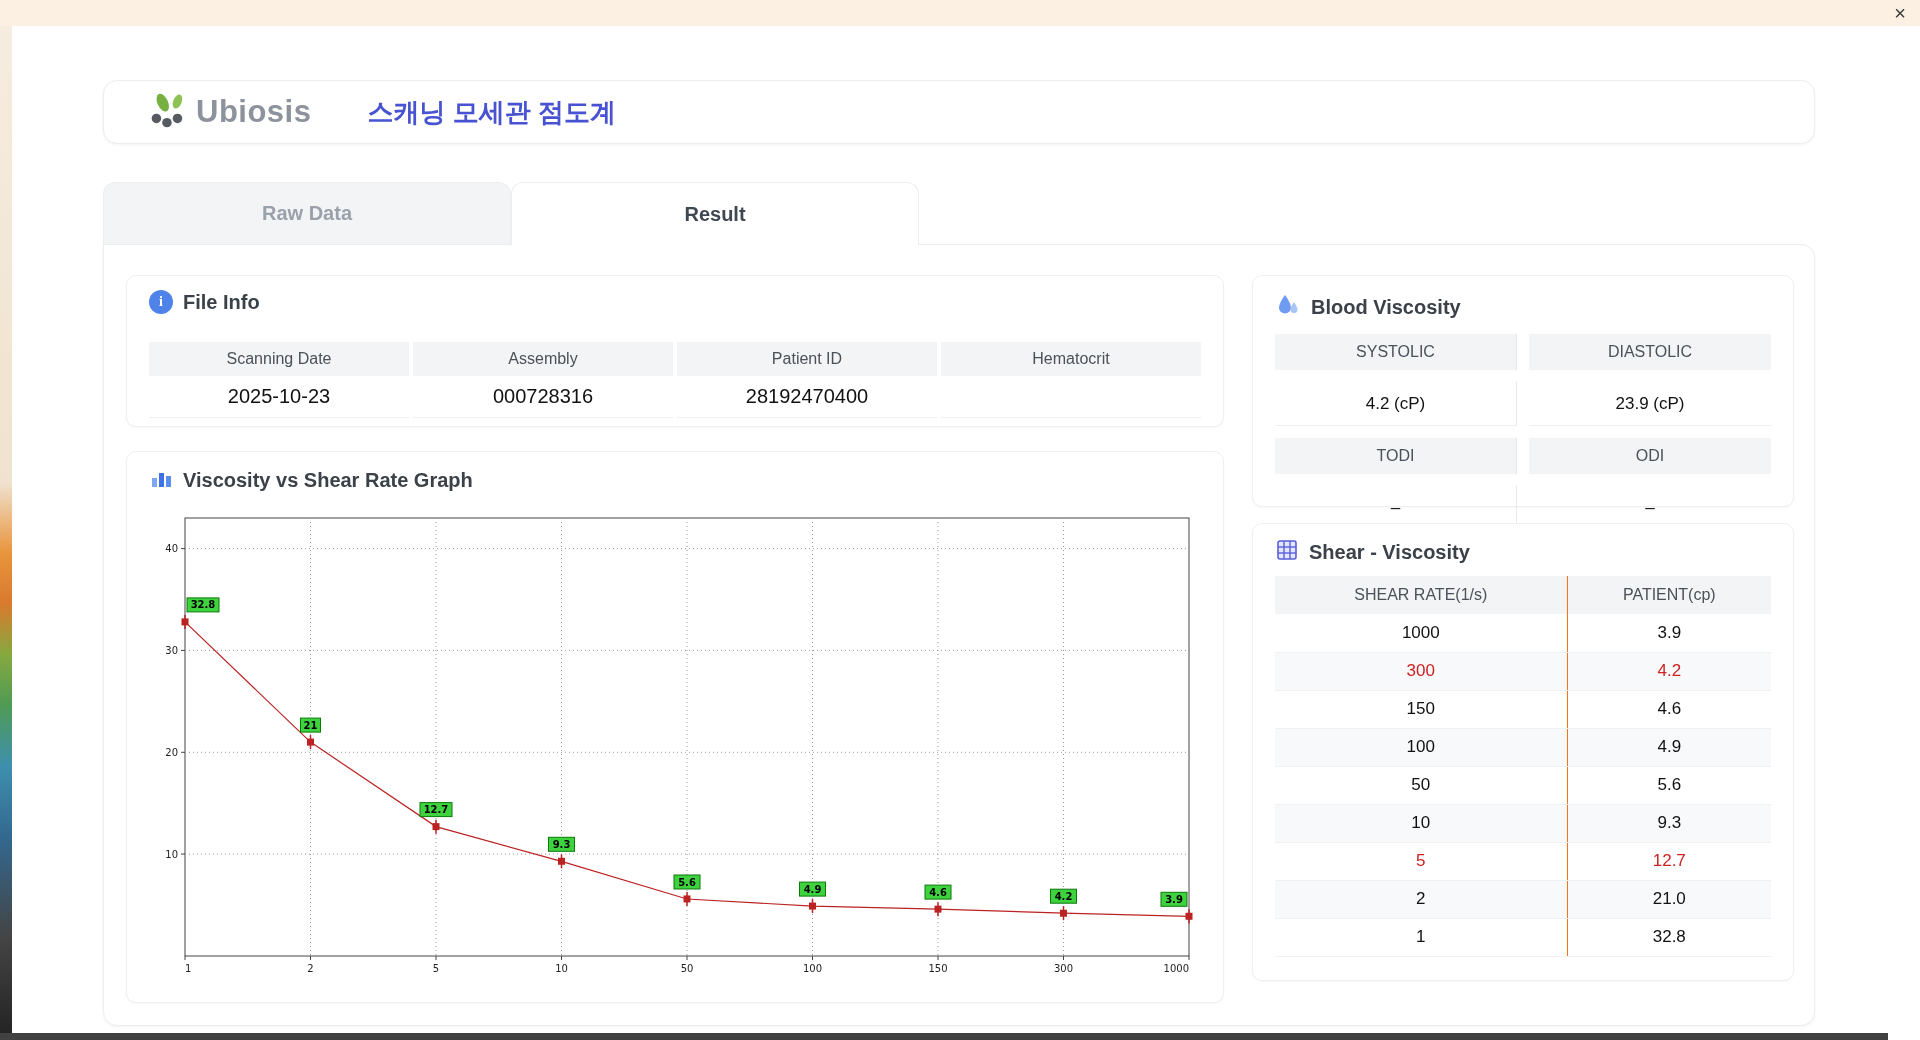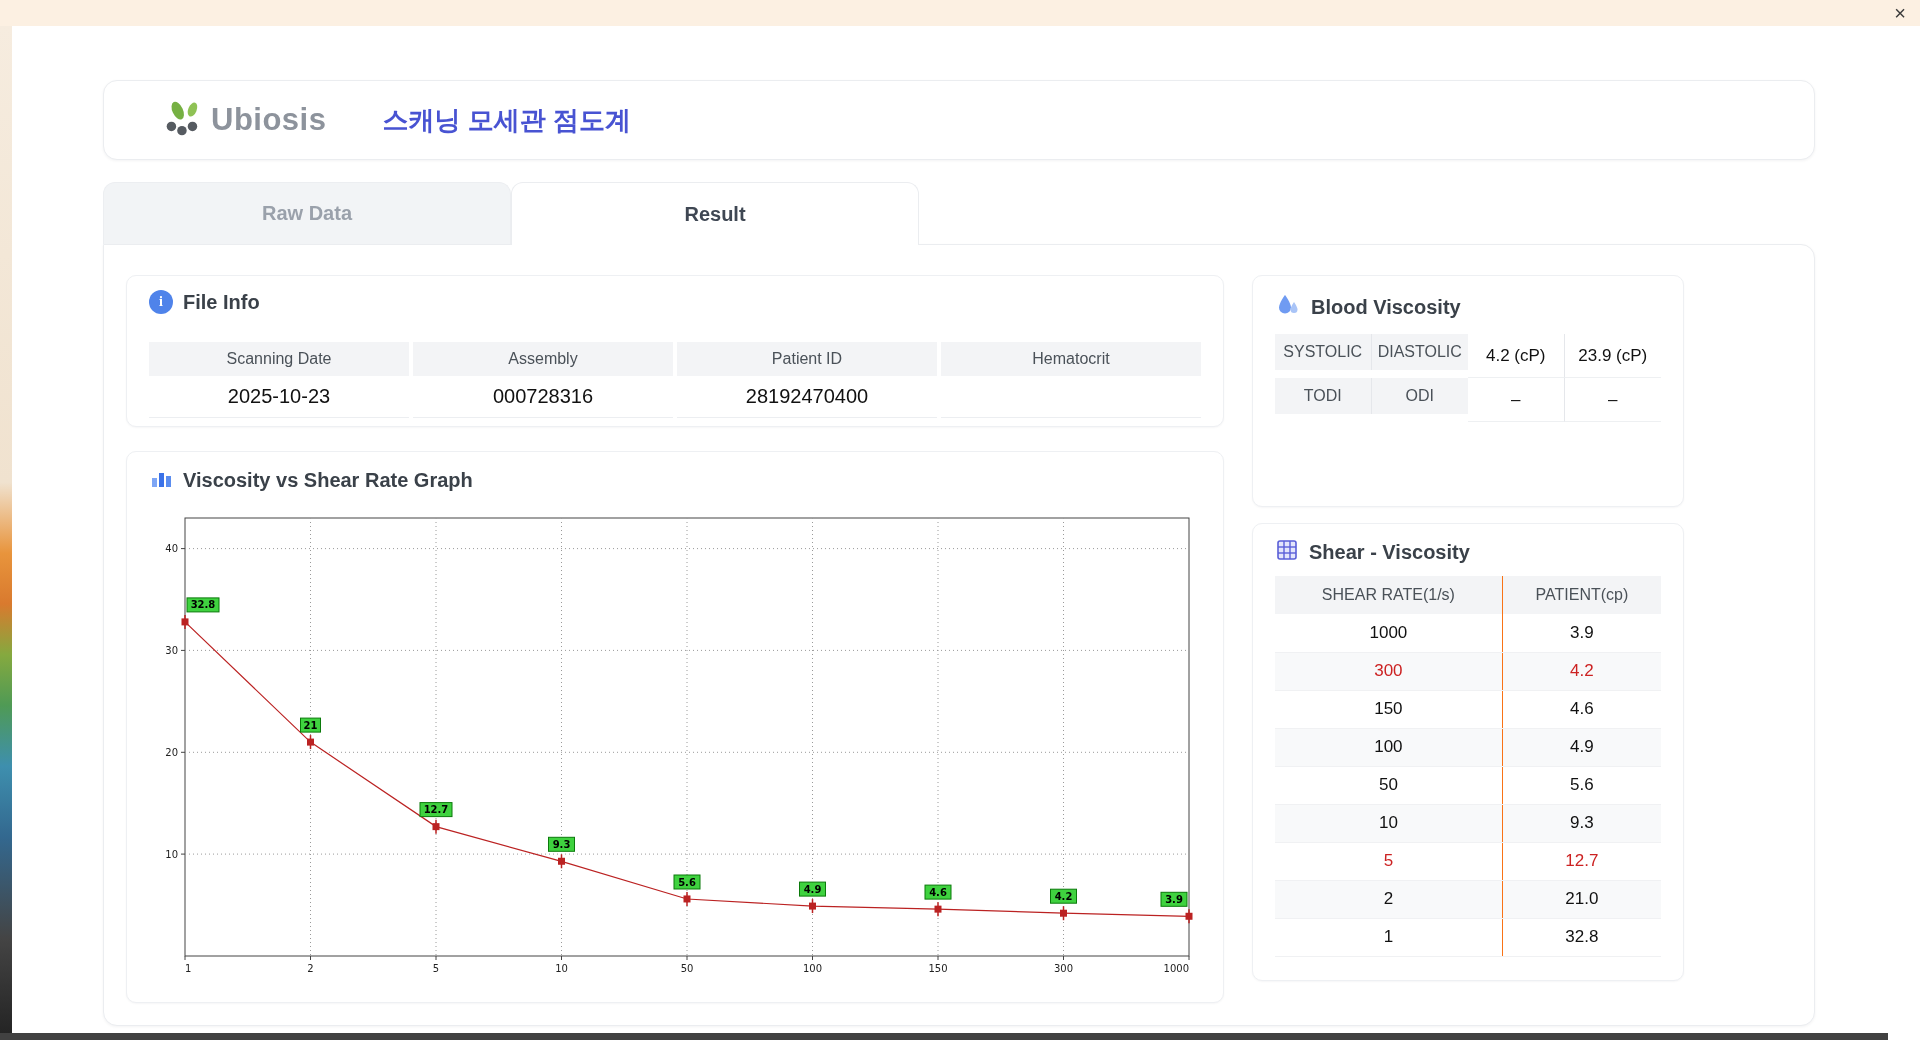--- a/index.html
+++ b/index.html
@@ -13,22 +13,22 @@
   .close-btn { position:absolute; top:2px; right:14px; font-size:20px; color:#3a3a3a; line-height:22px; cursor:pointer; z-index:6; }
   .left-strip { position:absolute; top:26px; left:0; width:12px; height:1014px; z-index:5;
     background:linear-gradient(to bottom,#f6ecdf 0%,#f0e2cf 45%,#e8943c 52%,#d97a2e 57%,#85a93f 62%,#4f9a55 67%,#3e8fae 73%,#33688f 80%,#444444 90%,#222222 100%); }
   .bottom-strip { position:absolute; bottom:0; left:0; width:1888px; height:7px; background:#414141; z-index:5; }
 
   .app { position:absolute; top:26px; left:12px; width:1908px; height:1007px; background:#fff; }
 
   .card { background:#fff; border:1px solid #ebedf0; border-radius:14px; box-shadow:0 1px 3px rgba(16,24,40,.05); }
 
   
-  .header-card { position:absolute; left:91px; top:54px; width:1712px; height:80px;
-    display:flex; align-items:center; padding-left:57px; gap:56px; }
+  .header-card { position:absolute; left:91px; top:54px; width:1712px; height:64px;
+    display:flex; align-items:center; padding-left:42px; gap:56px; }
   .logo { display:flex; align-items:center; gap:6px; }
   .logo-text { font-size:31px; font-weight:600; color:#8d939c; letter-spacing:.5px; }
   .app-title { font-size:26px; font-weight:700; color:#4853d2; }
 
   
   .tabs { position:absolute; left:91px; top:156px; display:flex; align-items:flex-start; z-index:3; }
   .tab { width:408px; height:62px; display:flex; align-items:center; justify-content:center;
     font-size:20px; border-radius:12px 12px 0 0; cursor:pointer; }
   .tab.active { background:#fff; border:1px solid #ebedf0; border-bottom:none; color:#3f4753; font-weight:700; height:63px; position:relative; z-index:4; }
   .tab.inactive { background:#f2f4f6; border:1px solid #eceef1; border-bottom:none; color:#9aa1ab; font-weight:600; height:62px; }
@@ -43,23 +43,23 @@
 
   .file-info { left:22px; top:30px; width:1098px; height:152px; padding:14px 22px; }
   .fi-fields { display:flex; gap:4px; margin-top:28px; }
   .fi-field { flex:1; }
   .fi-label { height:34px; background:#f3f4f6; color:#4a5158; font-size:16px; display:flex; align-items:center; justify-content:center; }
   .fi-value { height:42px; display:flex; align-items:center; justify-content:center; font-size:20px; color:#111; border-bottom:1px solid #eceef1; }
 
   .graph-panel { left:22px; top:206px; width:1098px; height:552px; padding:14px 22px; }
   .chart-wrap { margin-top:10px; }
 
-  .right-col-panel { left:1148px; width:432px; }
+  .right-col-panel { left:1148px; width:542px; }
   .bv-panel { top:30px; height:232px; padding:16px 22px; }
-  .bv-grid { display:grid; grid-template-columns:1fr 1fr 1fr 1fr; margin-top:12px; }
+  .bv-grid { display:grid; grid-template-columns:1fr 1fr; margin-top:12px;gap:12px; }
   .bv-label { height:36px; background:#f3f4f6; color:#4a5158; font-size:16px; display:flex; align-items:center; justify-content:center; }
   .bv-value { height:44px; display:flex; align-items:center; justify-content:center; font-size:17px; color:#111; border-bottom:1px solid #eef0f2; }
   .bv-left { border-right:1px solid #e5e7eb; }
 
   .shear-panel { top:278px; height:458px; padding:14px 22px; }
   table.shear { width:100%; border-collapse:collapse; margin-top:10px; }
   table.shear th { height:38px; background:#f3f4f6; color:#4a5158; font-size:16px; font-weight:500; text-align:center; }
   table.shear td { height:38px; font-size:17px; color:#111; text-align:center; border-bottom:1px solid #f0f1f3; }
   table.shear th:first-child, table.shear td:first-child { border-right:1px solid #f97316; }
   table.shear tr.even td { background:#f8f9fa; }

